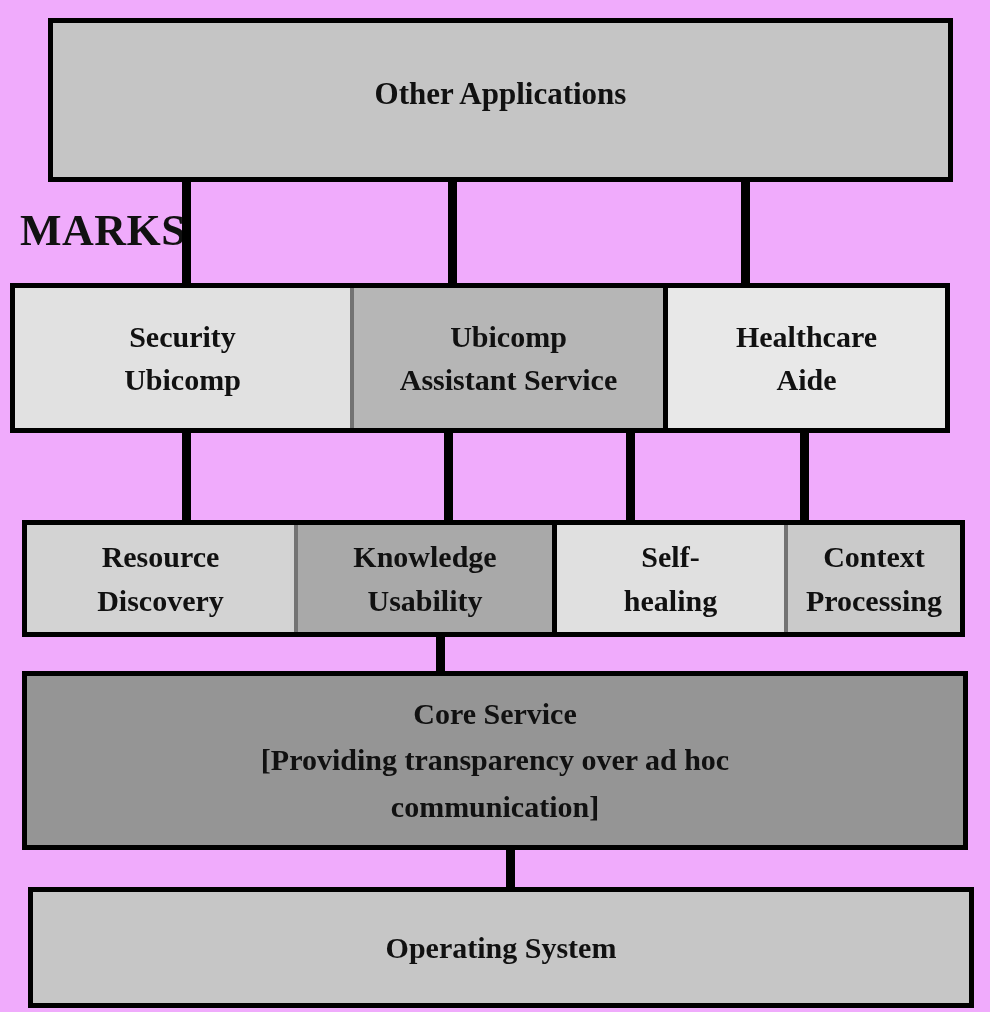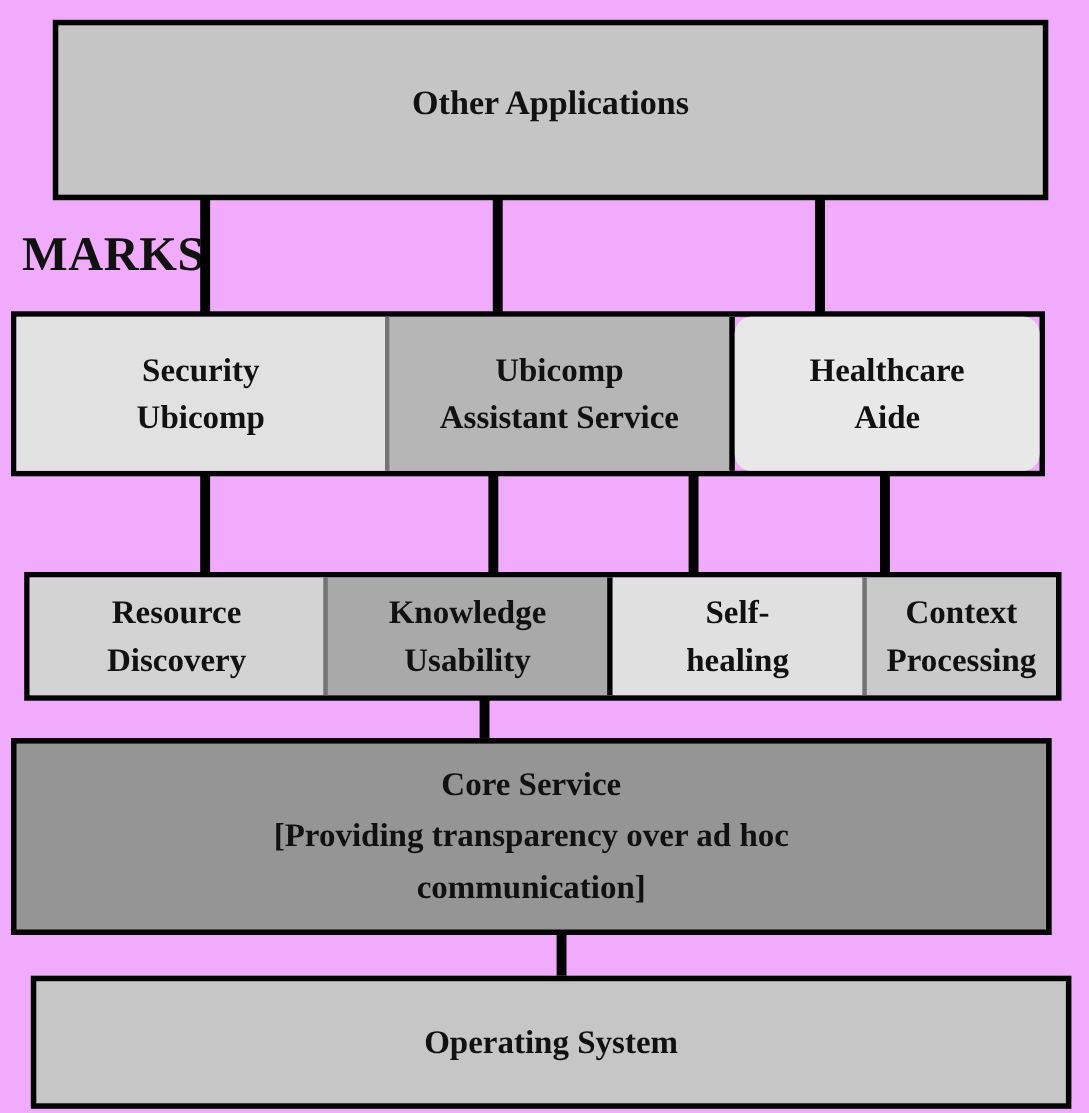--- a/index.html
+++ b/index.html
@@ -65,28 +65,28 @@
   #marks-label {
     position: absolute;
     left: 20px; top: 205px;
     font-size: 44px;
     font-weight: bold;
     letter-spacing: 0.5px;
   }
   #services-strip { left: 10px; top: 283px; width: 940px; height: 150px; }
   #svc-security   { width: 335px; }
   #svc-ubicomp    { width: 318px; }
-  #svc-healthcare { flex: 1; border-radius: 15px; }
+  #svc-healthcare { flex: 1; }
   #components-strip { left: 22px; top: 520px; width: 943px; height: 117px; }
   #cmp-resource  { width: 267px; }
   #cmp-knowledge { width: 263px; }
   #cmp-self      { width: 227px; }
   #cmp-context   { flex: 1; }
   #core-box {
-    left: 10px; top: 671px; width: 946px; height: 179px;
+    left: 22px; top: 671px; width: 946px; height: 179px;
     font-size: 30px;
     line-height: 1.55;
   }
   #os-box {
     left: 28px; top: 887px; width: 946px; height: 121px;
   }
   
   #conn-apps-security   { left: 182px; top: 180px; height: 106px; }
   #conn-apps-ubicomp    { left: 448px; top: 180px; height: 106px; }
   #conn-apps-healthcare { left: 741px; top: 180px; height: 106px; }

